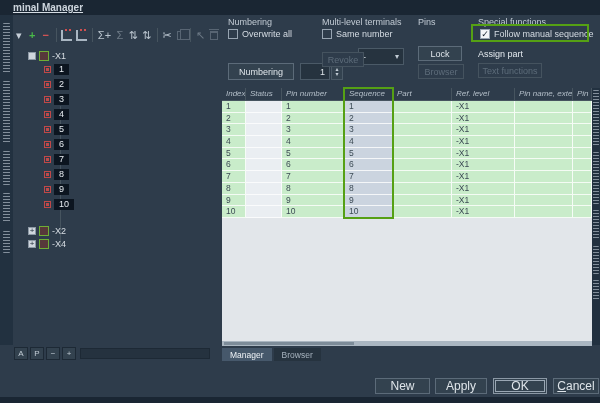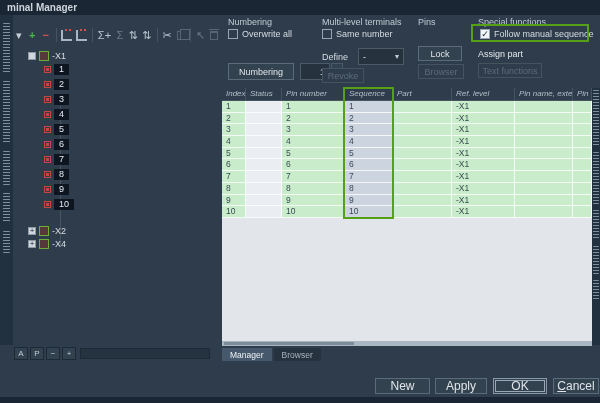--- a/index.html
+++ b/index.html
@@ -1,21 +1,21 @@
 <!DOCTYPE html>
 <html><head>
 <meta charset="utf-8">
 <style>
   * { margin:0; padding:0; box-sizing:border-box; }
   html,body { width:600px; height:403px; overflow:hidden; }
   body { font-family:"Liberation Sans", sans-serif; font-size:9px; color:#d5dce3; }
   .window { position:absolute; top:0; left:0; width:600px; height:403px; background:#2e3c4b; }
 
   
-  .titlebar { position:absolute; top:0; left:0; width:600px; height:15px; background:#1a2633; display:flex; align-items:center; padding-left:7px; }
+  .titlebar { position:absolute; top:0; left:0; width:600px; height:15px; background:#1a2633; display:flex; align-items:center; padding-left:13px;text-decoration:underline; }
   .titlebar .title { font-weight:bold; font-size:10px; color:#cdd5dd; }
 
   
   .vstrip { position:absolute; background:#223140; }
   .vstrip-left { left:0; top:15px; width:13px; height:330px; }
   .vstrip-right { left:592px; top:88px; width:8px; height:257px; }
   .vseg { position:absolute; left:3px; width:7px; background:repeating-linear-gradient(180deg, rgba(210,220,230,.55) 0 1px, transparent 1px 3px); border-radius:1px; }
   .vstrip-right .vseg { left:1px; width:6px; }
 
   
@@ -222,21 +222,21 @@
   <div class="gtitle" style="left:322px;top:17px">Multi-level terminals</div>
   <div class="checkbox-row" style="left:322px;top:29px">
     <span class="cb"></span>
     <span class="cb-label">Same number</span>
   </div>
   <div class="gtitle" style="left:322px;top:52px;color:#d5dce3">Define</div>
   <div class="field" style="left:358px;top:48px;width:46px;height:17px">
     <span>-</span>
     <span class="dd-caret">▾</span>
   </div>
-  <div class="btn disabled" style="left:322px;top:68px;width:42px;height:15px">Revoke</div>
+  <div class="btn disabled" style="left:322px;top:52px;width:42px;height:15px">Revoke</div>
 
   <div class="gtitle" style="left:418px;top:17px">Pins</div>
   <div class="btn" style="left:418px;top:46px;width:44px;height:15px">Lock</div>
   <div class="btn disabled" style="left:418px;top:64px;width:46px;height:15px">Browser</div>
 
   <div class="gtitle" style="left:478px;top:17px">Special functions</div>
   <div class="checkbox-row" style="left:480px;top:29px">
     <span class="cb checked">✓</span>
     <span class="cb-label">Follow manual sequence</span>
   </div>

